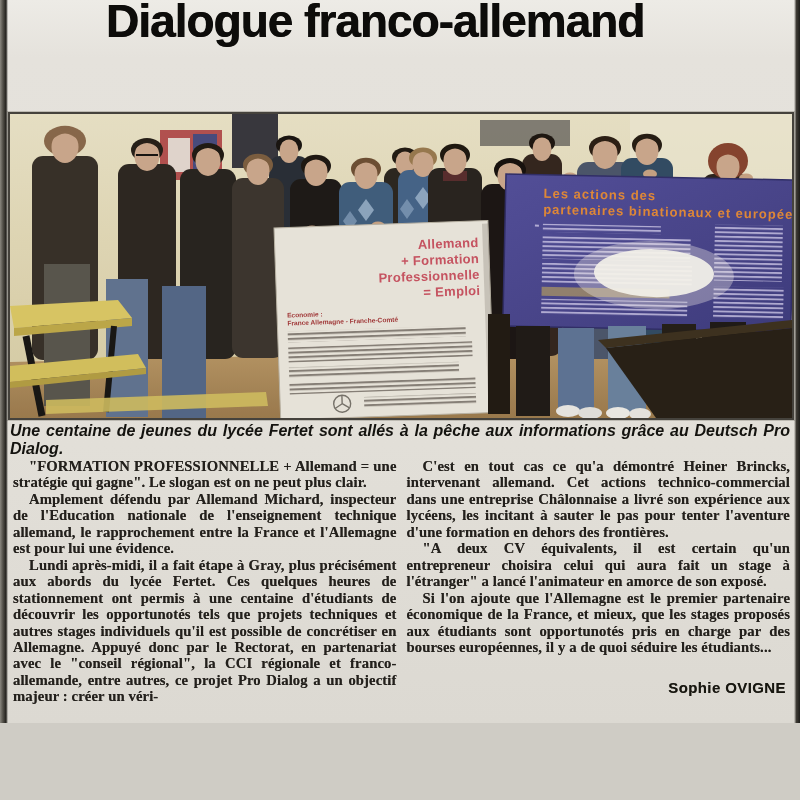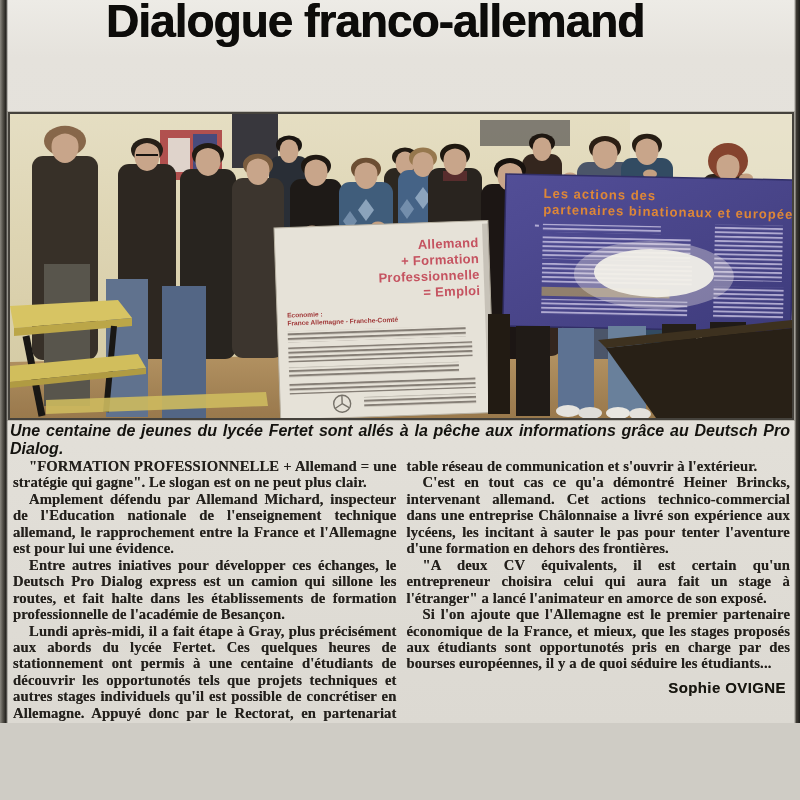--- a/index.html
+++ b/index.html
@@ -24,21 +24,21 @@
            font-size:16px;font-weight:bold;font-style:italic;color:#14130f;
            line-height:1.15;text-align:justify;}
   .columns{position:absolute;top:458px;left:13px;right:10px;bottom:0;
            display:flex;gap:10px;overflow:hidden;}
   .col{flex:1;font-family:"Liberation Serif", serif;font-size:14.7px;font-weight:bold;
        color:#23201c;line-height:1.12;text-align:justify;letter-spacing:.1px;
        text-shadow:0 0 .4px rgba(30,25,20,.55);}
   .col p{margin:0;text-indent:16px;}
   .col p.flush{text-indent:0;}
   .byline{text-align:right;font-family:"Liberation Sans", sans-serif;font-weight:bold;
-          font-size:15px;margin-top:8px;padding-right:4px;letter-spacing:.4px;color:#17160f;}
+          font-size:15px;margin-top:25px;padding-right:4px;letter-spacing:.4px;color:#17160f;}
 </style>
 </head>
 <body>
 
 <div class="page">
   <div class="edge edge-left"></div>
   <div class="edge edge-right"></div>
 
   <h1 class="headline">Dialogue franco-allemand</h1>
 
@@ -267,24 +267,22 @@
       </g>
     </svg>
   </figure>
 
   <p class="caption">Une centaine de jeunes du lycée Fertet sont allés à la pêche aux informations grâce au Deutsch Pro Dialog.</p>
 
   <div class="columns">
     <div class="col">
       <p>"FORMATION PROFESSIONNELLE + Allemand = une stratégie qui gagne". Le slogan est on ne peut plus clair.</p>
       <p>Amplement défendu par Allemand Michard, inspecteur de l'Education nationale de l'enseignement technique allemand, le rapprochement entre la France et l'Allemagne est pour lui une évidence.</p>
-      <p>Entre autres iniatives pour développer ces échanges, le Deutsch Pro Dialog express est un camion qui sillone les routes, et fait halte dans les établissements de formation professionnelle de l'académie de Besançon.</p>
       <p>Lundi après-midi, il a fait étape à Gray, plus précisément aux abords du lycée Fertet. Ces quelques heures de stationnement ont permis à une centaine d'étudiants de découvrir les opportunotés tels que projets techniques et autres stages individuels qu'il est possible de concrétiser en Allemagne. Appuyé donc par le Rectorat, en partenariat avec le "conseil régional", la CCI régionale et franco-allemande, entre autres, ce projet Pro Dialog a un objectif majeur : créer un véri-</p>
     </div>
     <div class="col">
-      <p class="flush">table réseau de communication et s'ouvrir à l'extérieur.</p>
       <p>C'est en tout cas ce qu'a démontré Heiner Brincks, intervenant allemand. Cet actions technico-commercial dans une entreprise Châlonnaise a livré son expérience aux lycéens, les incitant à sauter le pas pour tenter l'aventure d'une formation en dehors des frontières.</p>
       <p>"A deux CV équivalents, il est certain qu'un entrepreneur choisira celui qui aura fait un stage à l'étranger" a lancé l'animateur en amorce de son exposé.</p>
       <p>Si l'on ajoute que l'Allemagne est le premier partenaire économique de la France, et mieux, que les stages proposés aux étudiants sont opportunotés pris en charge par des bourses européennes, il y a de quoi séduire les étudiants...</p>
       <div class="byline">Sophie OVIGNE</div>
     </div>
   </div>
 </div>
 
 </body></html>

